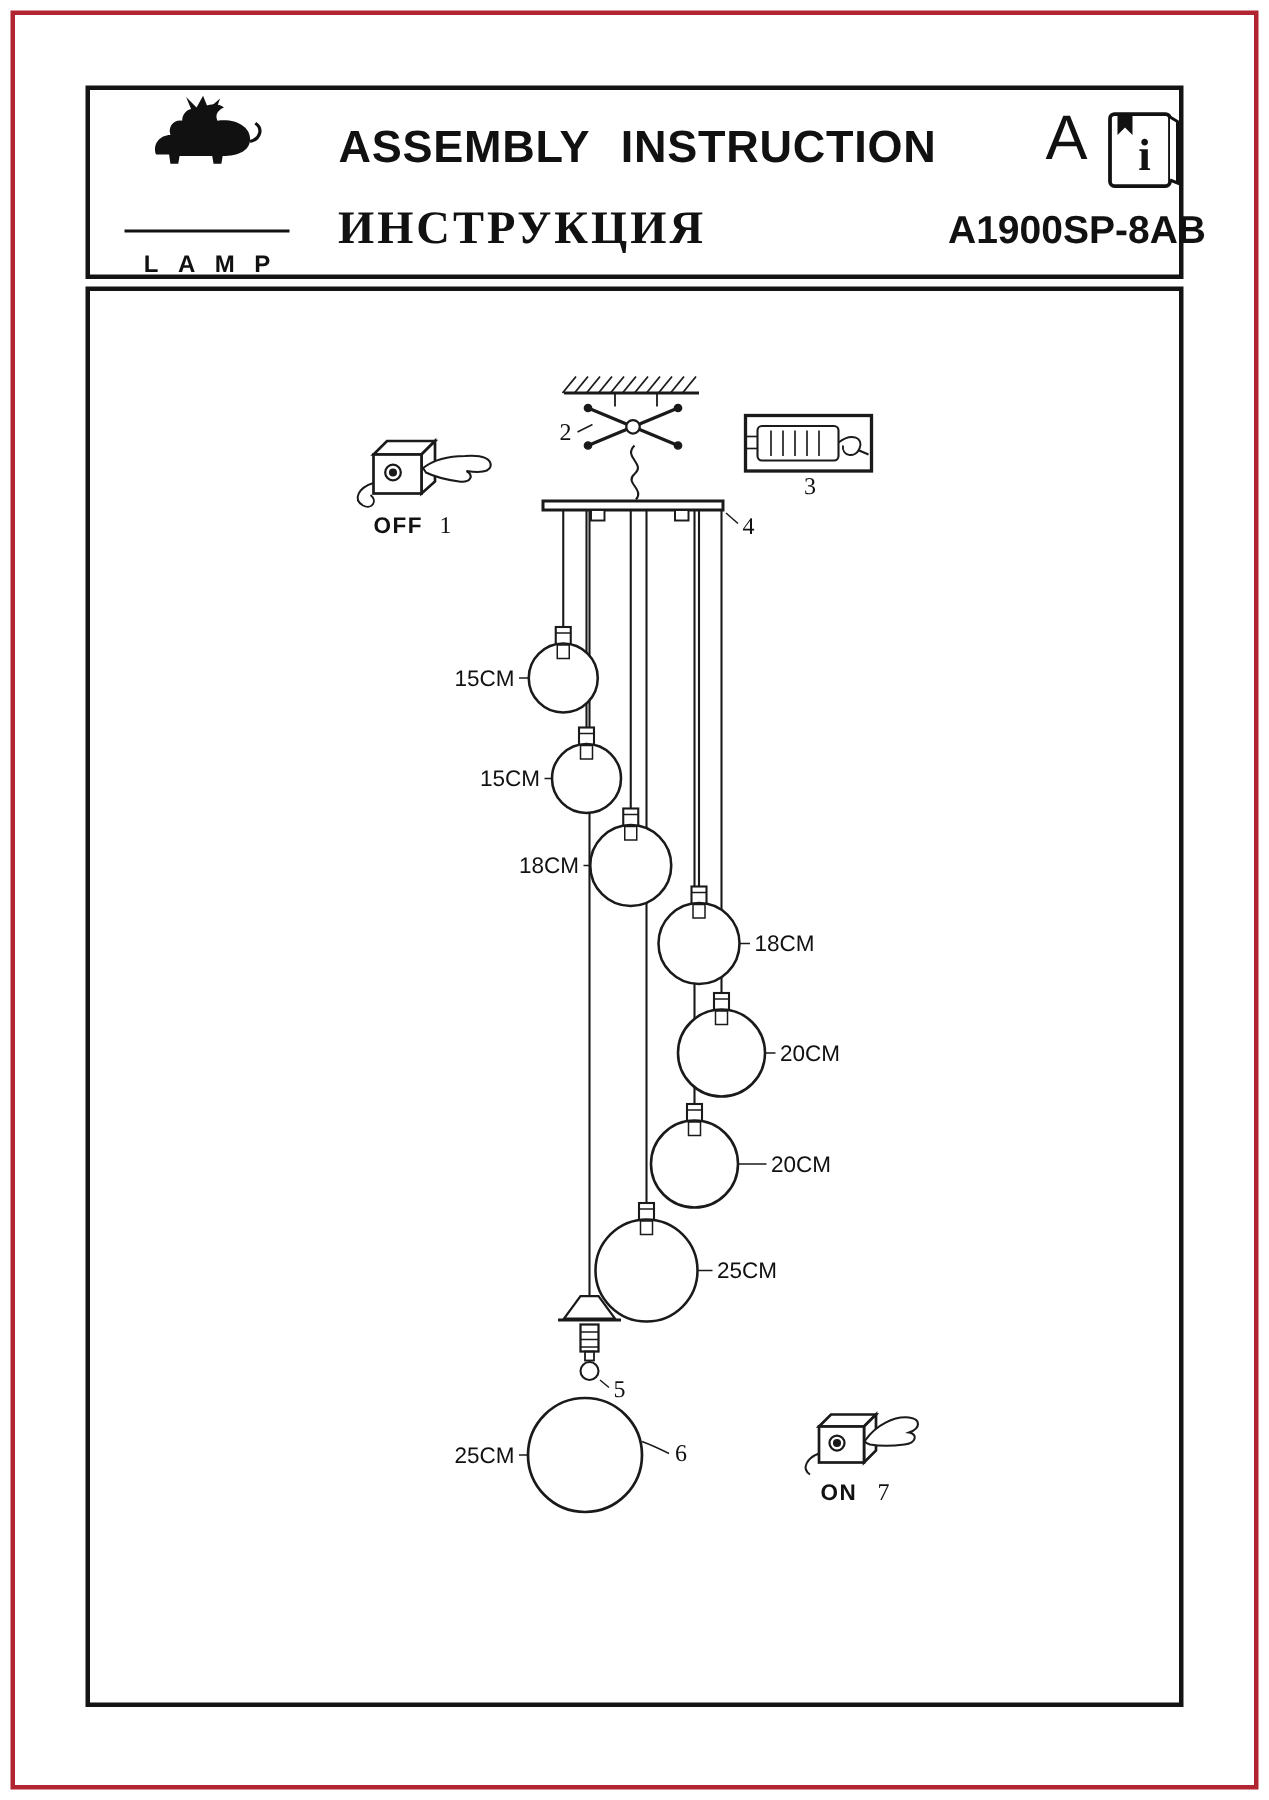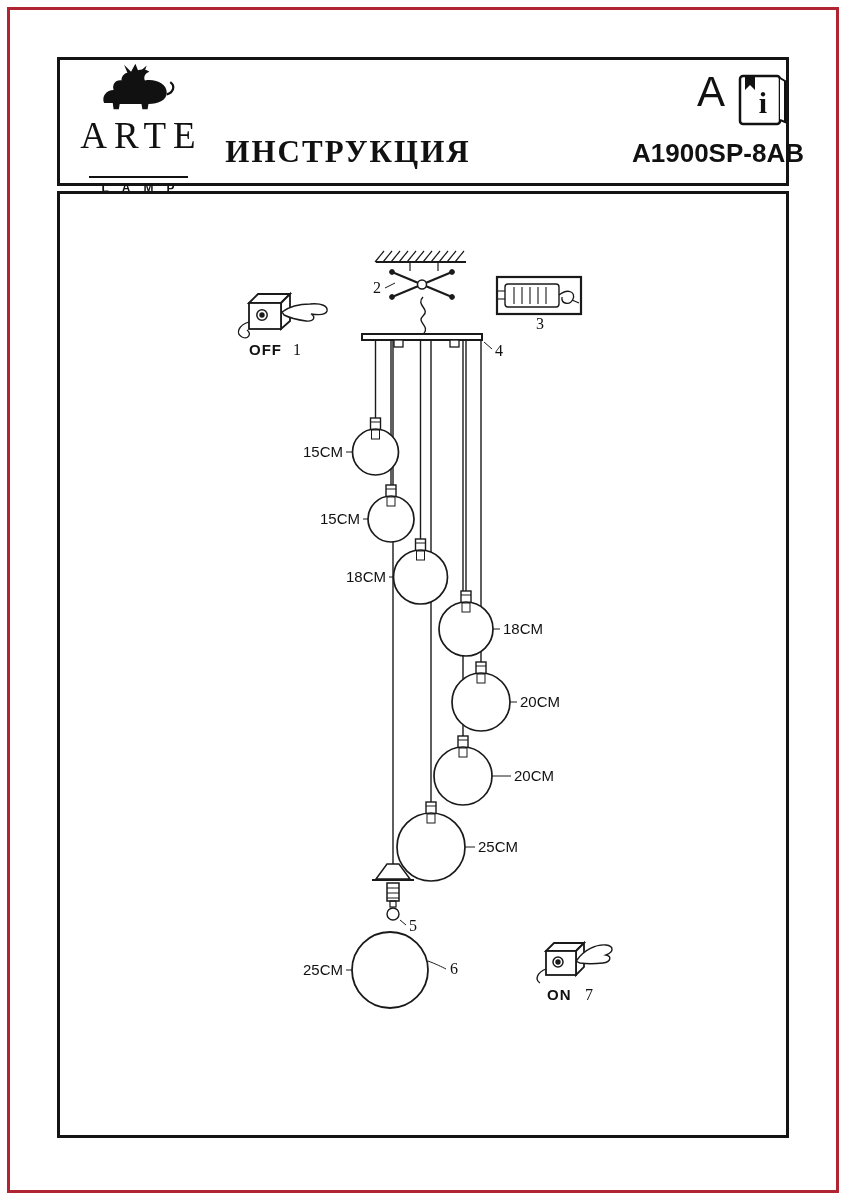--- a/index.html
+++ b/index.html
@@ -7,21 +7,21 @@
   body { width:846px; height:1200px; position:relative; font-family:"Liberation Sans",sans-serif; color:#111; }
   .page { position:absolute; inset:0; background:#fff; overflow:hidden; }
   .red-frame { position:absolute; inset:7px; border:3px solid #b02531; }
 
   .header-box { position:absolute; left:57px; top:57px; width:732px; height:129px; border:3px solid #141414; background:#fff; }
   .main-box   { position:absolute; left:57px; top:191px; width:732px; height:947px; border:3px solid #141414; background:#fff; }
 
   .logo { position:absolute; left:2px; top:3px; width:152px; text-align:center; }
   .lion-svg { display:block; margin:0 auto; }
   .brand-name { font-family:"Liberation Serif",serif; font-size:37px; letter-spacing:7px; padding-left:7px; line-height:1.0; }
-  .brand-sub  { display:inline-block; font-size:12px; font-weight:bold; letter-spacing:13px; padding-left:13px; border-top:2px solid #111; padding-top:3px; margin-top:4px; }
+  .brand-sub  { display:inline-block; font-size:16px; font-weight:bold; letter-spacing:13px; padding-left:13px; border-top:2px solid #111; padding-top:13px; margin-top:18px; }
 
   .title-en { position:absolute; left:140px; top:22px; width:450px; text-align:center; font-size:30px; font-weight:bold; letter-spacing:.5px; word-spacing:12px; white-space:nowrap; }
   .title-ru { position:absolute; left:148px; top:74px; width:280px; text-align:center; font-size:31px; font-weight:bold; letter-spacing:2px;font-family:Liberation Serif, serif; }
   .model    { position:absolute; left:572px; top:78px; width:158px; text-align:center; font-size:26px; font-weight:bold; white-space:nowrap; }
   .corner-letter { position:absolute; left:637px; top:8px; font-size:42px; font-weight:400; }
   .book-svg { position:absolute; left:676px; top:10px; }
 
   .diagram-svg { position:absolute; left:0; top:0; width:846px; height:1200px; }
   .diagram-svg path, .diagram-svg line, .diagram-svg rect, .diagram-svg circle, .diagram-svg polygon { stroke:#1a1a1a; }
   text.lbl { font-family:"Liberation Sans",sans-serif; font-size:15px; fill:#111; stroke:none; }
@@ -34,24 +34,25 @@
 <div class="page">
   <div class="red-frame"></div>
 
   <div class="header-box">
     <div class="logo">
       <svg class="lion-svg" width="98" height="54" viewBox="0 0 110 62">
         <path d="M44,14 L39,2 L47,10 L52,1 L56,11 L65,3 L61,14 Z" fill="#111" stroke="none"></path>
         <path d="M16,46 C13,38 19,31 27,31 C25,25 29,19 36,20 C36,13 43,9 49,12 C54,7 63,6 68,10 C63,12 61,16 63,20 C76,18 88,24 88,34 C88,43 79,47 67,47 L66,53 L60,53 L59,47 L34,47 L33,53 L27,53 L26,46 Z" fill="#111" stroke="none"></path>
         <path d="M88,36 C96,34 98,26 92,22" fill="none" stroke="#111" stroke-width="2.5"></path>
       </svg>
-      <div class="brand-name">ARTE</div><br>
+      <br>
       <div class="brand-sub">LAMP</div>
     </div>
 
+    <div class="title-en">ASSEMBLY INSTRUCTION</div>
     <div class="title-ru">ИНСТРУКЦИЯ</div>
     <div class="model">A1900SP-8AB</div>
     <div class="corner-letter">A</div>
 
     <svg class="book-svg" width="52" height="60" viewBox="0 0 52 60">
       <rect x="4" y="6" width="40" height="48" rx="3" fill="#fff" stroke="#111" stroke-width="2.5"></rect>
       <path d="M44,8 L49,11 L49,52 L44,50" fill="#fff" stroke="#111" stroke-width="2"></path>
       <path d="M9,6 L9,20 L14,15 L19,20 L19,6 Z" fill="#111" stroke="none"></path>
       <text x="27" y="43" text-anchor="middle" style="font:bold 30px 'Liberation Serif',serif; fill:#111;">i</text>
     </svg>

